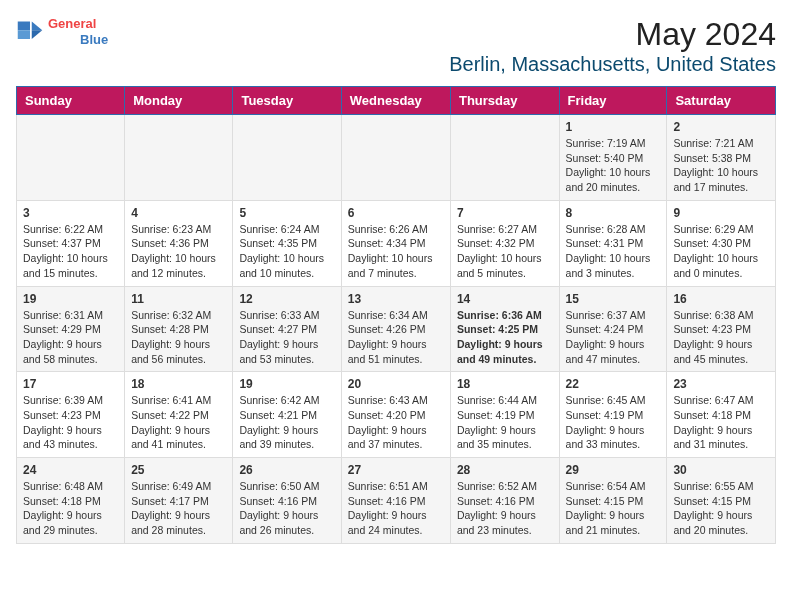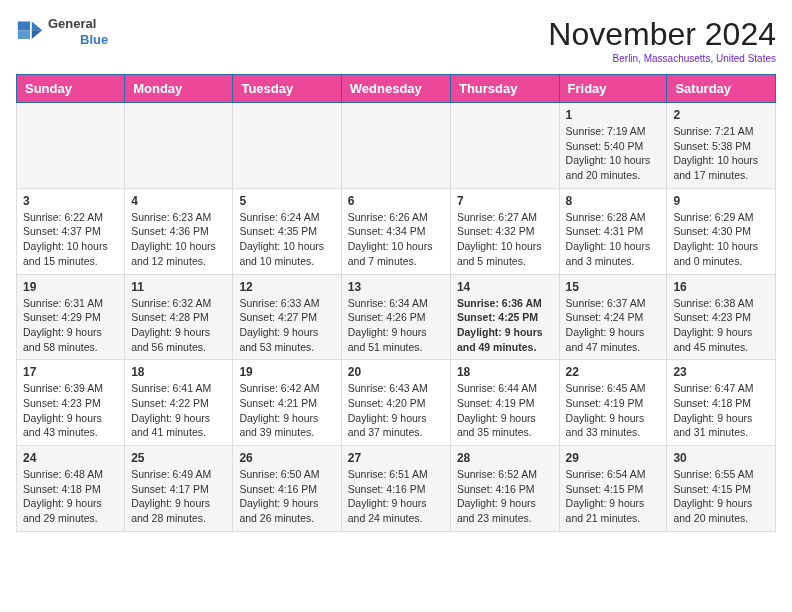--- a/index.html
+++ b/index.html
@@ -21,45 +21,45 @@
       align-items: center;
       gap: 4px;
     }
     .logo-text {
       font-size: 13px;
       font-weight: bold;
       color: #333;
       line-height: 1.2;
     }
     .logo-text span {
-      color: #404040;
+      color: #ef4444;
     }
     .logo-icon {
       width: 28px;
       height: 28px;
     }
     .title-area {
       text-align: right;
     }
     .month-title {
       font-size: 32px;
       font-weight: normal;
       color: #222;
     }
     .location-subtitle {
-      font-size: 10px;
-      color: #6d28d9;
+      font-size: 20px;
+      color: #0c4a6e;
     }
     .calendar-table {
       width: 100%;
       border-collapse: collapse;
       border: 1px solid #ccc;
     }
     .calendar-table th {
-      background: #ec4899;
+      background: #be185d;
       color: #fff;
       text-align: left;
       padding: 6px 8px;
       font-size: 13px;
       border: 1px solid #2d6aad;
     }
     .calendar-table td {
       vertical-align: top;
       padding: 5px 6px;
       border: 1px solid #ddd;
@@ -98,21 +98,21 @@
       <polygon points="18,14 30,14 18,24" fill="#2d6aad"></polygon>
       <rect x="2" y="4" width="14" height="10" fill="#3a7abf"></rect>
       <rect x="2" y="14" width="14" height="10" fill="#5a9ad4"></rect>
     </svg>
     <div class="logo-text">
       <div><span>General</span></div>
       <div><span style="color:#3a7abf;margin-left:32px;">Blue</span></div>
     </div>
   </div>
   <div class="title-area">
-    <div class="month-title">November 2024</div>
+    <div class="month-title">May 2024</div>
     <div class="location-subtitle">Berlin, Massachusetts, United States</div>
   </div>
 </div>
 
 <table class="calendar-table">
   <thead>
     <tr>
     <th>Sunday</th>
         <th>Monday</th>
         <th>Tuesday</th>

